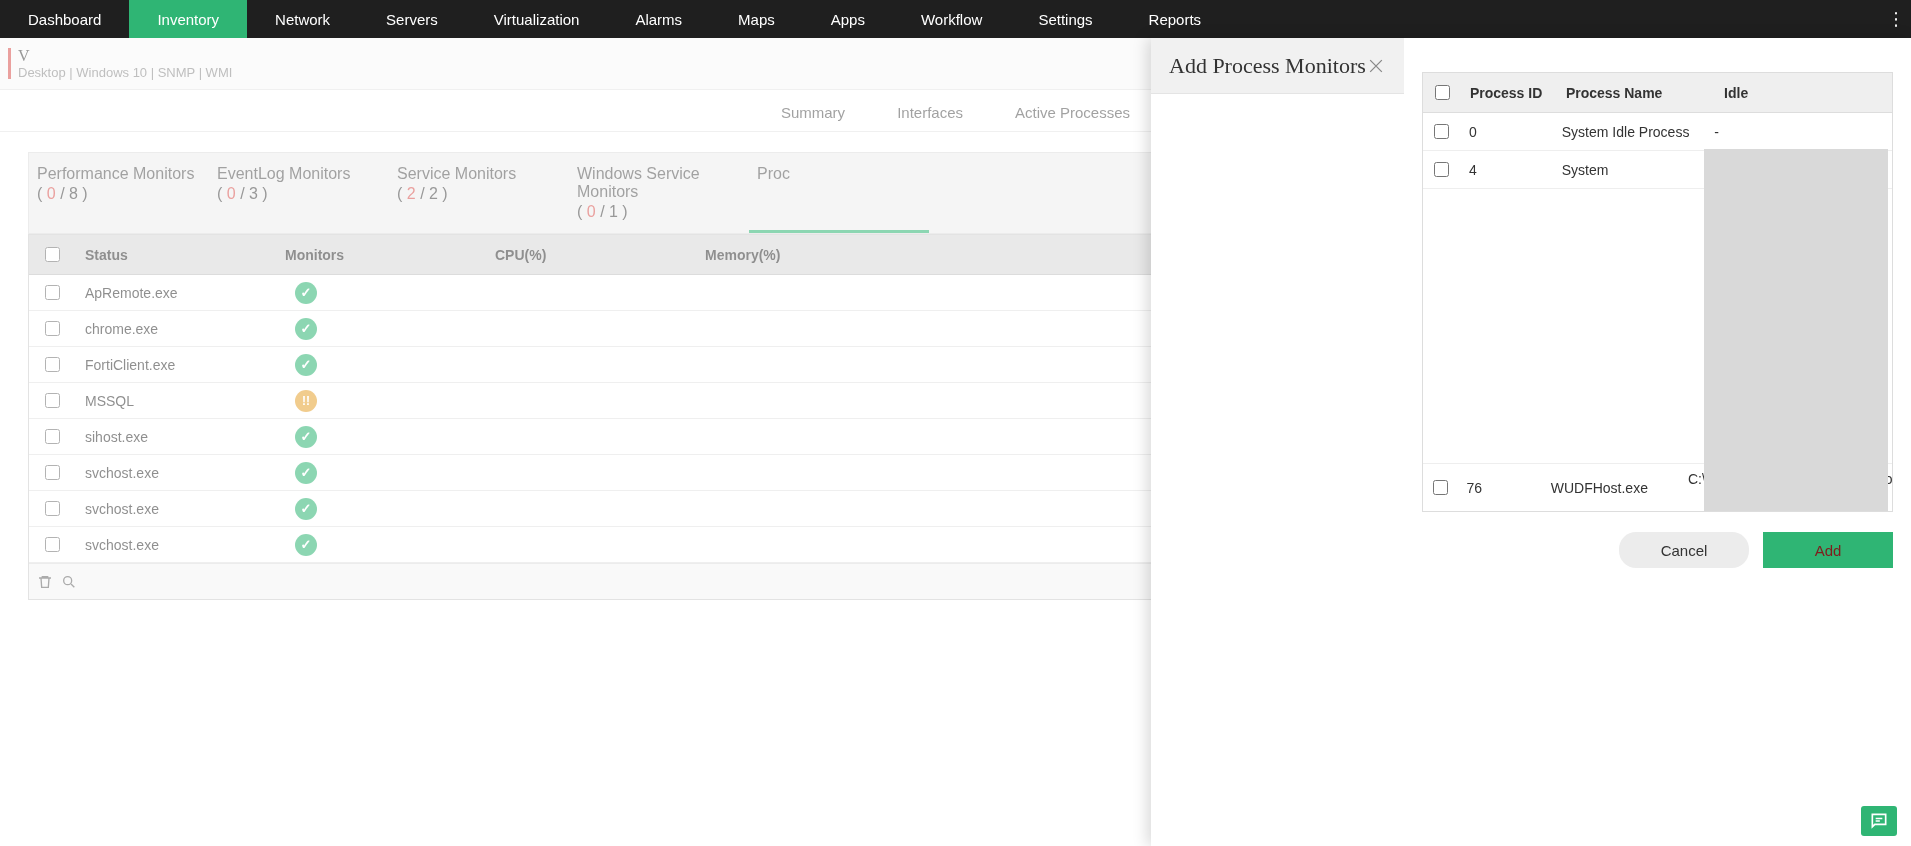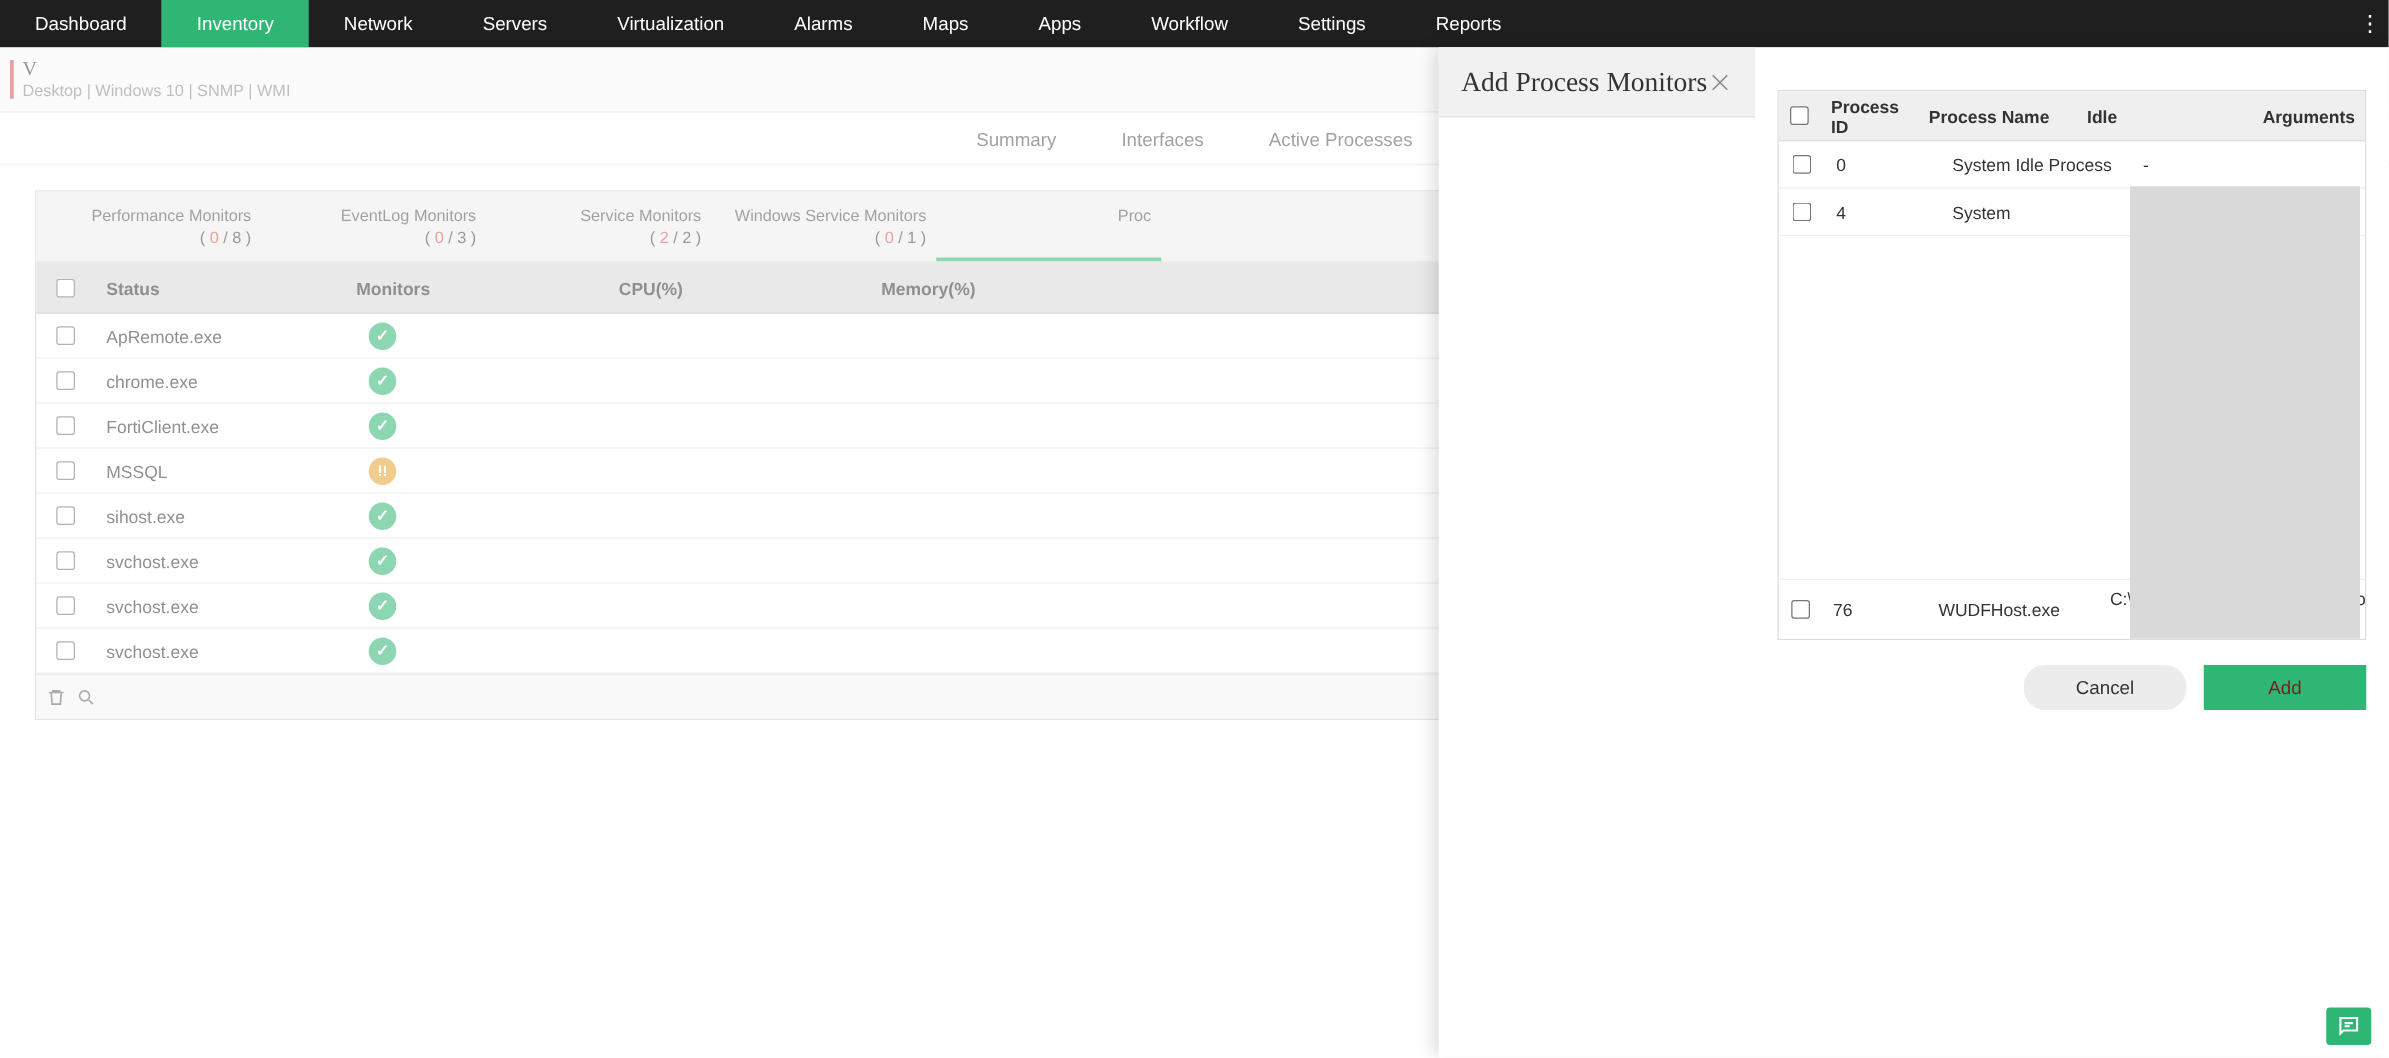--- a/index.html
+++ b/index.html
@@ -17,21 +17,21 @@
   .crumb .title { font-size: 16px; color:#444; font-family: Georgia, serif; }
   .crumb .meta { font-size: 13px; color:#8a8a8a; }
 
   
   .subtabs { height: 42px; display:flex; align-items:flex-end; justify-content:center; gap: 40px; border-bottom:1px solid #e4e4e4; }
   .subtabs .tab { padding: 10px 6px; color:#555; cursor:pointer; font-size:15px; }
 
   
   .content { padding: 20px 28px; }
   .monitor-tabs { display:flex; background:#ededed; border:1px solid #ddd; }
-  .monitor-tabs .mtab { flex:0 0 auto; width:180px; text-align:right; padding:12px 8px; color:#555; cursor:pointer; font-size:13px; }
+  .monitor-tabs .mtab { flex:0 0 auto; width:180px; text-align:left; padding:12px 8px; color:#555; cursor:pointer; font-size:16px; }
   .monitor-tabs .mtab .counts { display:block; margin-top:2px; color:#444; }
   .monitor-tabs .mtab .counts .n1 { color:#d9534f; }
   .monitor-tabs .mtab.active { border-bottom: 3px solid #2fb574; }
 
   .grid { border:1px solid #ccc; margin-top:0; }
   .grid-head { display:flex; align-items:center; background:#d8d8d8; height:40px; border-bottom:1px solid #bfbfbf; }
   .grid-head .cell, .grid-row .cell { padding: 0 10px; display:flex; align-items:center; height:100%; }
   .col-chk { width:46px; justify-content:center; }
   .col-mon { width:210px; }
   .col-status { width:200px; }
@@ -255,21 +255,20 @@
   </div>
   <div class="modal-body">
     <div class="ptable">
       <div class="ptable-head">
         <div class="cell pc-chk">
             <input type="checkbox" style="">
           </div>
         <div class="cell pc-id">Process ID</div>
         <div class="cell pc-name">Process Name</div>
         <div class="cell pc-path">Idle</div>
-        <div class="cell pc-args">Arguments</div>
       </div>
       <div class="ptable-body" id="pbody">
 
         <div class="prow">
             <div class="cell pc-chk">
               <input type="checkbox" style="">
             </div>
             <div class="cell pc-id">0</div>
             <div class="cell pc-name">System Idle Process</div>
             <div class="cell pc-path">-</div>

